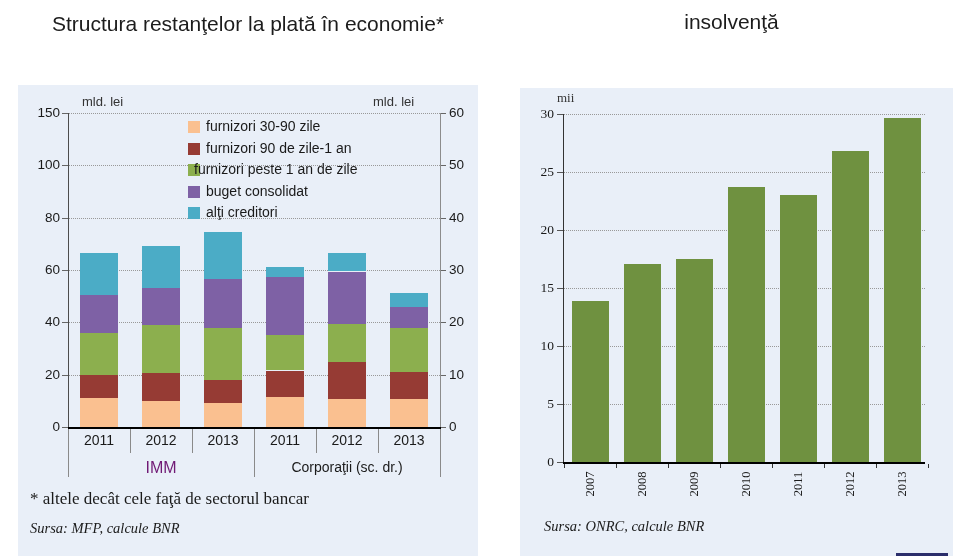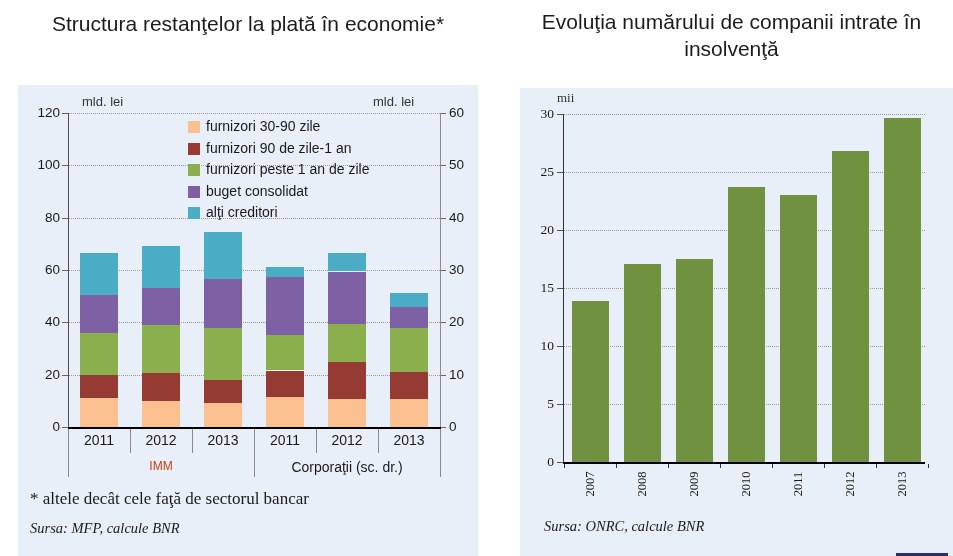--- a/index.html
+++ b/index.html
@@ -16,21 +16,20 @@
   .cutoff{position:absolute;background:#2b2e6b;}
 </style>
 </head>
 <body>
 
 <div class="page">
 
   <div class="chart-title" style="left:18px;top:10px;width:460px;">Structura restanţelor la plată în economie*</div>
 
   <div class="chart-title" style="left:510px;top:8px;width:443px;">
-    <div>Evoluţia numărului de companii intrate în</div>
     <div>insolvenţă</div>
   </div>
 
   <div class="panel" style="left:18px;top:85px;width:460px;height:471px;">
     <div class="unit-label sans" style="left:64px;top:9px;">mld. lei</div>
     <div class="unit-label sans" style="left:355px;top:9px;">mld. lei</div>
     <div class="abs" id="lc-plot" style="left:0;top:0;width:460px;height:471px;">
         <div style="position: absolute; left: 50px; top: 289.7px; width: 372px; height: 0px; border-top: 1px dotted rgb(153, 153, 153);"></div>
         <div style="position: absolute; left: 50px; top: 237.3px; width: 372px; height: 0px; border-top: 1px dotted rgb(153, 153, 153);"></div>
         <div style="position: absolute; left: 50px; top: 185px; width: 372px; height: 0px; border-top: 1px dotted rgb(153, 153, 153);"></div>
@@ -42,21 +41,21 @@
         <div style="position: absolute; left: 12px; top: 281.667px; width: 30px; text-align: right; font-size: 13.5px; color: rgb(26, 26, 26);">20</div>
         <div style="position: absolute; left: 44px; top: 289.7px; width: 6px; height: 1px; background: rgb(102, 102, 102);"></div>
         <div style="position: absolute; left: 12px; top: 229.333px; width: 30px; text-align: right; font-size: 13.5px; color: rgb(26, 26, 26);">40</div>
         <div style="position: absolute; left: 44px; top: 237.3px; width: 6px; height: 1px; background: rgb(102, 102, 102);"></div>
         <div style="position: absolute; left: 12px; top: 177px; width: 30px; text-align: right; font-size: 13.5px; color: rgb(26, 26, 26);">60</div>
         <div style="position: absolute; left: 44px; top: 185px; width: 6px; height: 1px; background: rgb(102, 102, 102);"></div>
         <div style="position: absolute; left: 12px; top: 124.667px; width: 30px; text-align: right; font-size: 13.5px; color: rgb(26, 26, 26);">80</div>
         <div style="position: absolute; left: 44px; top: 132.7px; width: 6px; height: 1px; background: rgb(102, 102, 102);"></div>
         <div style="position: absolute; left: 12px; top: 72.3333px; width: 30px; text-align: right; font-size: 13.5px; color: rgb(26, 26, 26);">100</div>
         <div style="position: absolute; left: 44px; top: 80.3px; width: 6px; height: 1px; background: rgb(102, 102, 102);"></div>
-        <div style="position: absolute; left: 12px; top: 20px; width: 30px; text-align: right; font-size: 13.5px; color: rgb(26, 26, 26);">120</div>
+        <div style="position: absolute; left: 12px; top: 20px; width: 30px; text-align: right; font-size: 13.5px; color: rgb(26, 26, 26);">150</div>
         <div style="position: absolute; left: 44px; top: 28px; width: 6px; height: 1px; background: rgb(102, 102, 102);"></div>
         <div style="position: absolute; left: 431px; top: 334px; width: 30px; text-align: left; font-size: 13.5px; color: rgb(26, 26, 26);">0</div>
         <div style="position: absolute; left: 422px; top: 342px; width: 6px; height: 1px; background: rgb(102, 102, 102);"></div>
         <div style="position: absolute; left: 431px; top: 281.667px; width: 30px; text-align: left; font-size: 13.5px; color: rgb(26, 26, 26);">10</div>
         <div style="position: absolute; left: 422px; top: 289.7px; width: 6px; height: 1px; background: rgb(102, 102, 102);"></div>
         <div style="position: absolute; left: 431px; top: 229.333px; width: 30px; text-align: left; font-size: 13.5px; color: rgb(26, 26, 26);">20</div>
         <div style="position: absolute; left: 422px; top: 237.3px; width: 6px; height: 1px; background: rgb(102, 102, 102);"></div>
         <div style="position: absolute; left: 431px; top: 177px; width: 30px; text-align: left; font-size: 13.5px; color: rgb(26, 26, 26);">30</div>
         <div style="position: absolute; left: 422px; top: 185px; width: 6px; height: 1px; background: rgb(102, 102, 102);"></div>
         <div style="position: absolute; left: 431px; top: 124.667px; width: 30px; text-align: left; font-size: 13.5px; color: rgb(26, 26, 26);">40</div>
@@ -115,21 +114,21 @@
         <div style="position: absolute; left: 0px; top: 0px; height: 20px; width: 220px;">
           <div style="position: absolute; left: 0px; top: 3px; width: 12px; height: 12px; background: rgb(250, 192, 144);"></div>
           <div style="position: absolute; left: 18px; top: 0px; white-space: nowrap; font-size: 14px; color: rgb(26, 26, 26);">furnizori 30-90 zile</div>
         </div>
         <div style="position: absolute; left: 0px; top: 21.5px; height: 20px; width: 220px;">
           <div style="position: absolute; left: 0px; top: 3px; width: 12px; height: 12px; background: rgb(150, 59, 52);"></div>
           <div style="position: absolute; left: 18px; top: 0px; white-space: nowrap; font-size: 14px; color: rgb(26, 26, 26);">furnizori 90 de zile-1 an</div>
         </div>
         <div style="position: absolute; left: 0px; top: 43px; height: 20px; width: 220px;">
           <div style="position: absolute; left: 0px; top: 3px; width: 12px; height: 12px; background: rgb(140, 175, 78);"></div>
-          <div style="position: absolute; left: 18px; top: 0px; white-space: nowrap; font-size: 14px; color: rgb(26, 26, 26);">furnizori peste 1 an de zile</div>
+          <div style="position: absolute; left: 6px; top: 0px; white-space: nowrap; font-size: 14px; color: rgb(26, 26, 26);">furnizori peste 1 an de zile</div>
         </div>
         <div style="position: absolute; left: 0px; top: 64.5px; height: 20px; width: 220px;">
           <div style="position: absolute; left: 0px; top: 3px; width: 12px; height: 12px; background: rgb(126, 97, 165);"></div>
           <div style="position: absolute; left: 18px; top: 0px; white-space: nowrap; font-size: 14px; color: rgb(26, 26, 26);">buget consolidat</div>
         </div>
         <div style="position: absolute; left: 0px; top: 86px; height: 20px; width: 220px;">
           <div style="position: absolute; left: 0px; top: 3px; width: 12px; height: 12px; background: rgb(75, 172, 198);"></div>
           <div style="position: absolute; left: 18px; top: 0px; white-space: nowrap; font-size: 14px; color: rgb(26, 26, 26);">alţi creditori</div>
         </div>
       </div>
@@ -140,21 +139,21 @@
         <div style="position: absolute; left: 236px; top: 347px; width: 62px; text-align: center; font-size: 14px; color: rgb(26, 26, 26);">2011</div>
         <div style="position: absolute; left: 298px; top: 347px; width: 62px; text-align: center; font-size: 14px; color: rgb(26, 26, 26);">2012</div>
         <div style="position: absolute; left: 360px; top: 347px; width: 62px; text-align: center; font-size: 14px; color: rgb(26, 26, 26);">2013</div>
         <div style="position: absolute; left: 50px; top: 344px; width: 1px; height: 48px; background: rgb(138, 138, 138);"></div>
         <div style="position: absolute; left: 112px; top: 344px; width: 1px; height: 24px; background: rgb(138, 138, 138);"></div>
         <div style="position: absolute; left: 174px; top: 344px; width: 1px; height: 24px; background: rgb(138, 138, 138);"></div>
         <div style="position: absolute; left: 236px; top: 344px; width: 1px; height: 48px; background: rgb(138, 138, 138);"></div>
         <div style="position: absolute; left: 298px; top: 344px; width: 1px; height: 24px; background: rgb(138, 138, 138);"></div>
         <div style="position: absolute; left: 360px; top: 344px; width: 1px; height: 24px; background: rgb(138, 138, 138);"></div>
         <div style="position: absolute; left: 422px; top: 344px; width: 1px; height: 48px; background: rgb(138, 138, 138);"></div>
-        <div style="position: absolute; left: 50px; top: 374px; width: 186px; text-align: center; font-size: 12px; color: #c2410c;">IMM</div>
+        <div style="position: absolute; left: 50px; top: 374px; width: 186px; text-align: center; font-size: 16px; color: #701a75;">IMM</div>
         <div style="position: absolute; left: 236px; top: 374px; width: 186px; text-align: center; font-size: 14px; color: rgb(26, 26, 26);">Corporaţii (sc. dr.)</div>
       </div>
     <div class="footnote" style="left:12px;top:404px;">* altele decât cele faţă de sectorul bancar</div>
     <div class="source" style="left:12px;top:435px;">Sursa: MFP, calcule BNR</div>
   </div>
 
   <div class="panel" style="left:520px;top:88px;width:433px;height:468px;">
     <div class="unit-label serif" style="left:37px;top:2px;">mii</div>
     <div class="abs" id="rc-plot" style="left:0;top:0;width:433px;height:468px;">
         <div style="position: absolute; left: 43px; top: 316px; width: 362px; height: 0px; border-top: 1px dotted rgb(153, 153, 153);"></div>

